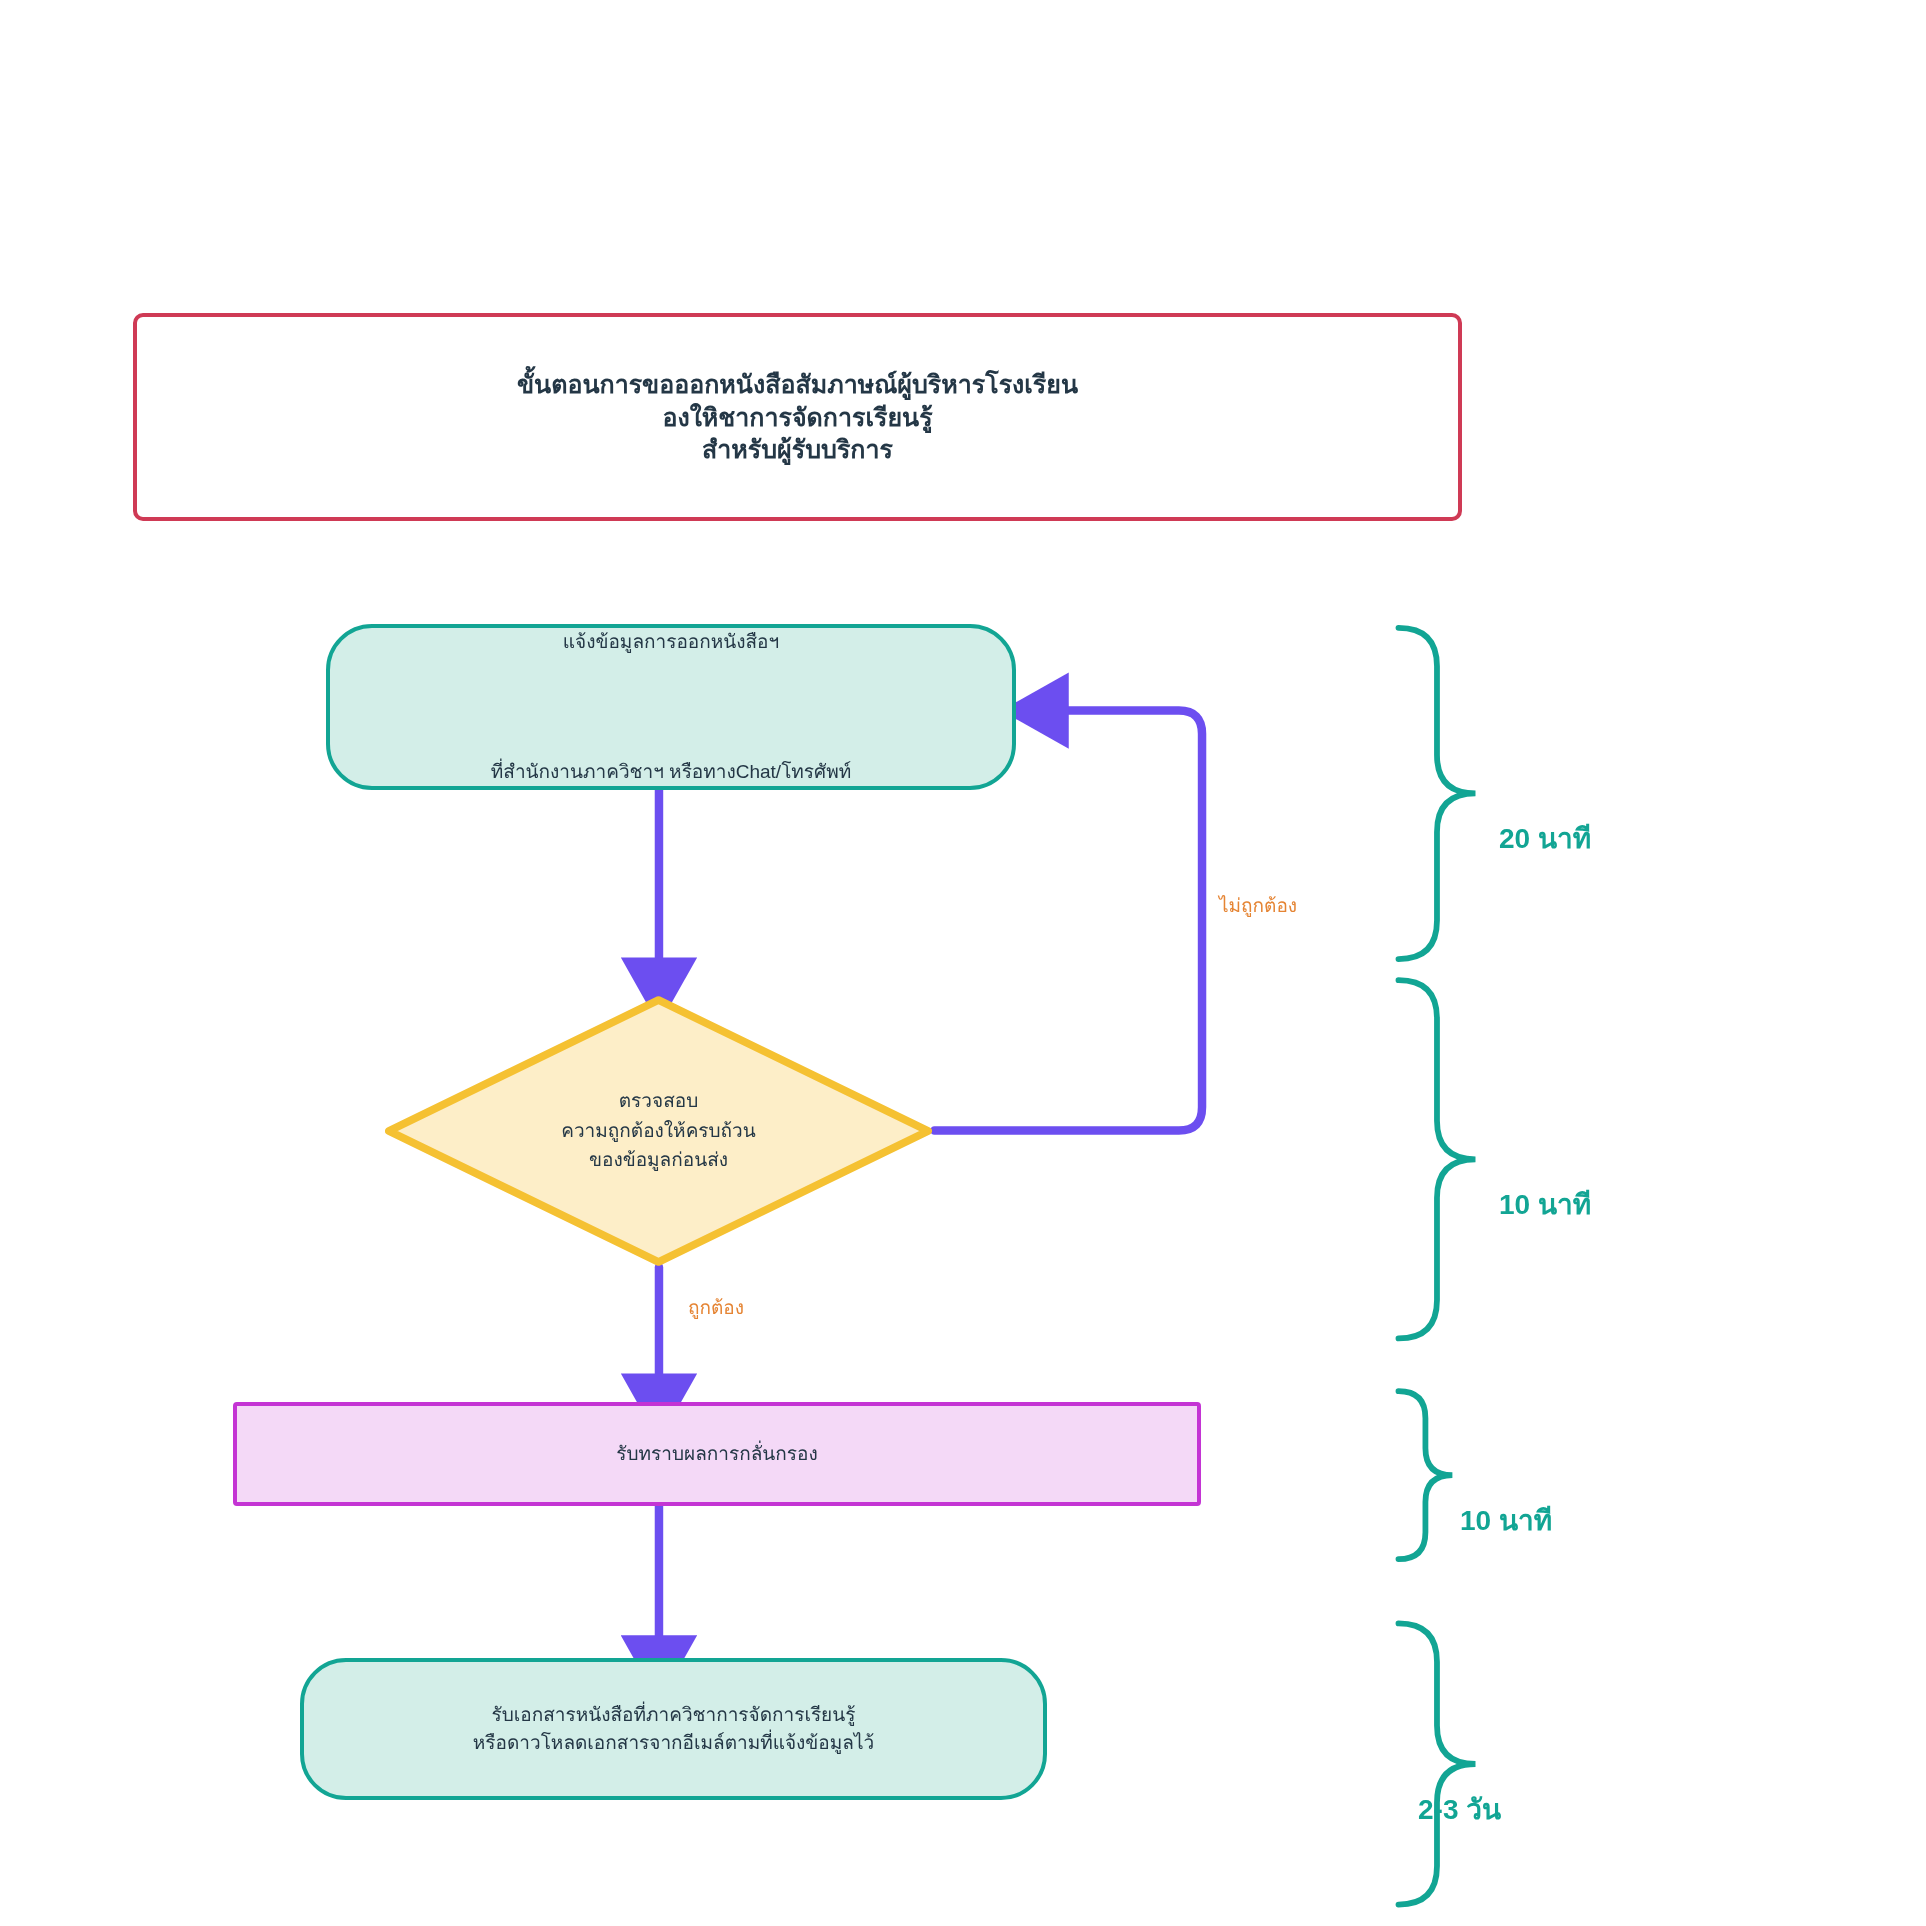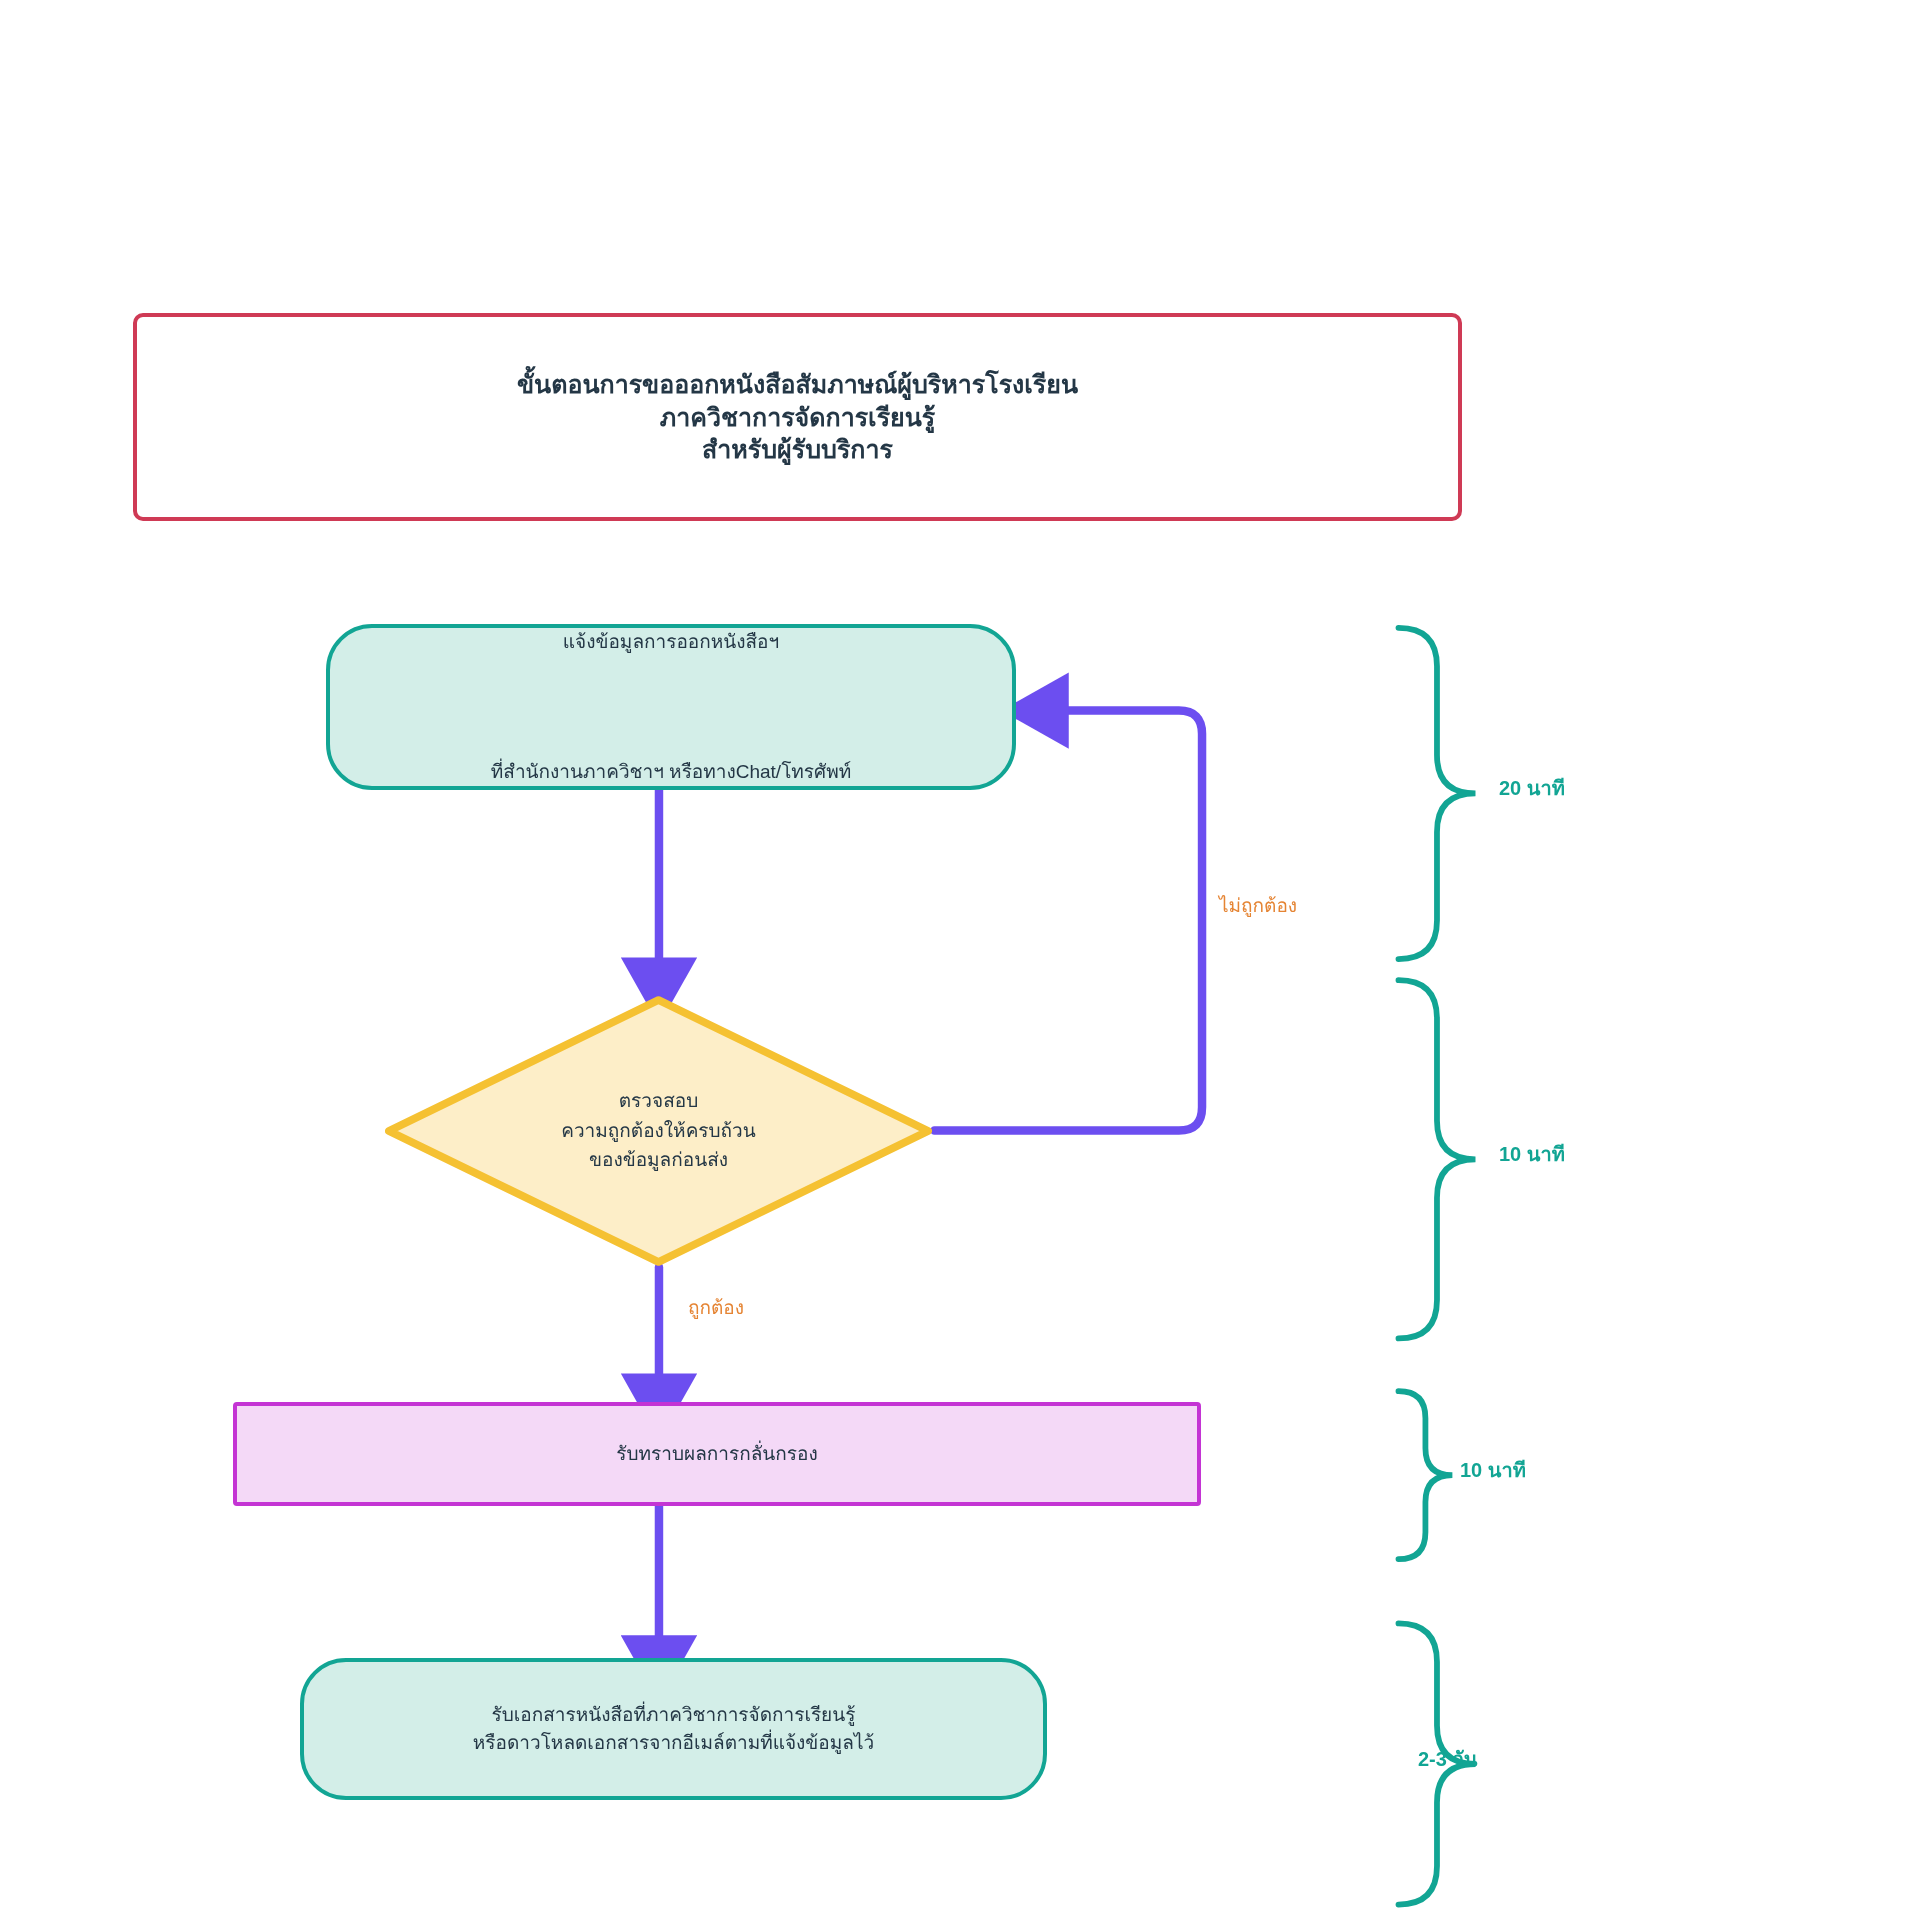--- a/index.html
+++ b/index.html
@@ -126,33 +126,34 @@
     position: absolute;
     color: #e58433;
     font-size: 19px;
     white-space: nowrap;
   }
 
   
   .time-label {
     position: absolute;
     color: #12a594;
-    font-size: 20px;
+    font-size: 28px;
     font-weight: bold;
     white-space: nowrap;
+    margin-top: 44px;
   }
 </style>
 </head>
 <body>
 
 <div id="page">
 
   <div id="title-box">
     <div class="tline">ขั้นตอนการขอออกหนังสือสัมภาษณ์ผู้บริหารโรงเรียน</div>
-    <div class="tline">ภาควิชาการจัดการเรียนรู้</div>
+    <div class="tline">องใหิชาการจัดการเรียนรู้</div>
     <div class="tline">สำหรับผู้รับบริการ</div>
   </div>
 
   <svg class="arrow-svg" viewBox="0 0 5100 6600" xmlns="http://www.w3.org/2000/svg">
     <defs>
       <marker id="ah" markerWidth="10" markerHeight="9" refX="2.0" refY="4.5" orient="auto" markerUnits="strokeWidth">
         <path d="M0,0 L0,9 L8,4.5 z" fill="#6c4ef0"></path>
       </marker>
     </defs>
 

